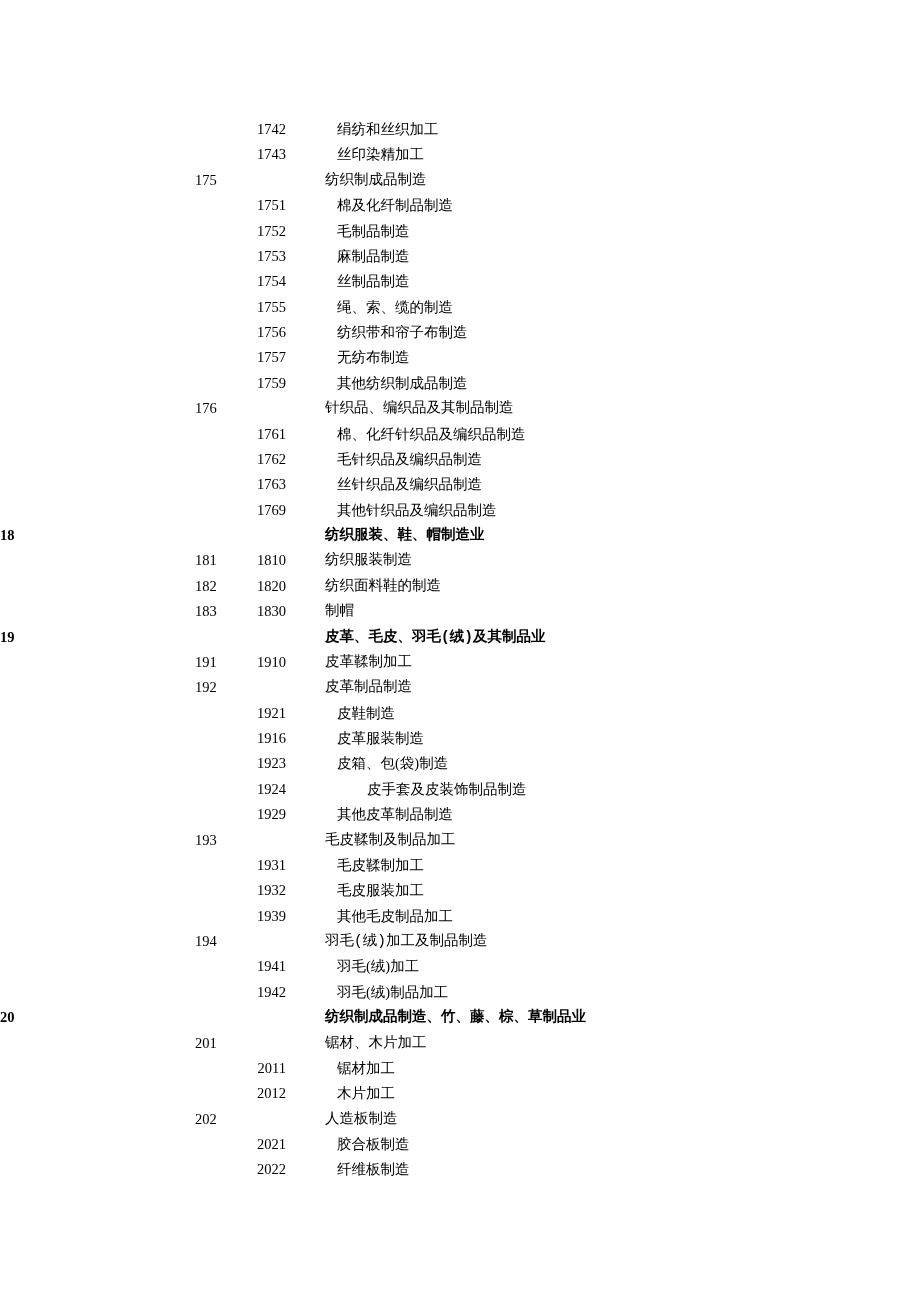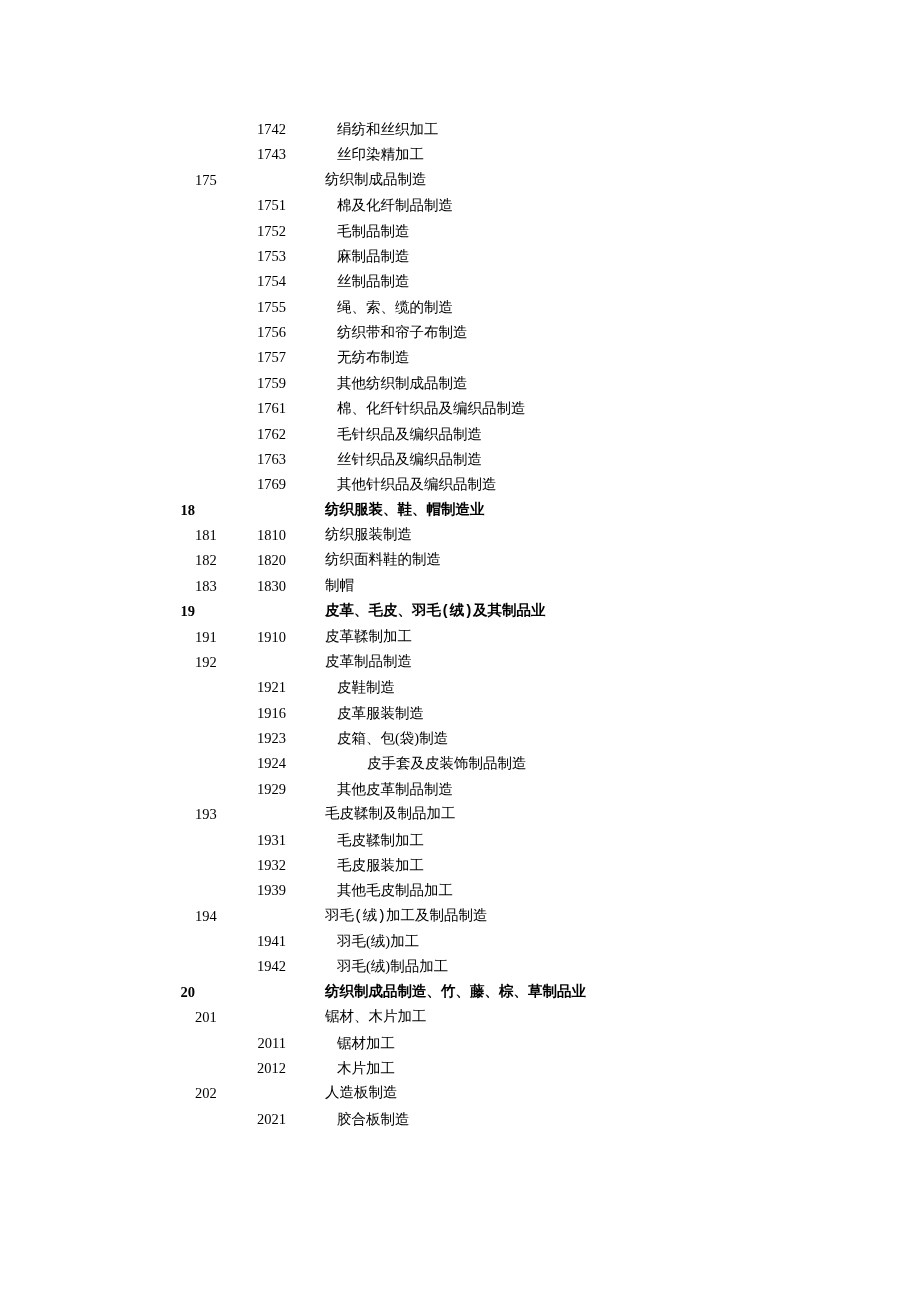--- a/index.html
+++ b/index.html
@@ -14,21 +14,21 @@
   .page {
     width: 920px;
     margin: 0 auto;
     padding: 117px 0 120px 0;
     box-sizing: border-box;
   }
   .row {
     display: flex;
     white-space: nowrap;
   }
-  .c1 { width: 195px; text-align: right; padding-left: 176px; box-sizing: border-box; }
+  .c1 { width: 195px; text-align: left; box-sizing: border-box; }
   .c2 { width: 45px; text-align: left; }
   .c3 { width: 46px; text-align: right; }
   .c4 { flex: 1; text-align: left; }
   .bold { font-weight: bold; }
   .indent0 { padding-left: 39px; font-family: Liberation Mono, monospace; }
   .indent1 { padding-left: 51px; }
   .indent2 { padding-left: 81px; }
 </style>
 </head>
 <body>
@@ -96,20 +96,26 @@
         <div class="c4 indent1">无纺布制造</div>
       </div>
       <div class="row">
         <div class="c1"></div>
         <div class="c2"></div>
         <div class="c3">1759</div>
         <div class="c4 indent1">其他纺织制成品制造</div>
       </div>
       <div class="row">
         <div class="c1"></div>
+        <div class="c2">176</div>
+        <div class="c3"></div>
+        <div class="c4 indent0">针织品、编织品及其制品制造</div>
+      </div>
+      <div class="row">
+        <div class="c1"></div>
         <div class="c2"></div>
         <div class="c3">1761</div>
         <div class="c4 indent1">棉、化纤针织品及编织品制造</div>
       </div>
       <div class="row">
         <div class="c1"></div>
         <div class="c2"></div>
         <div class="c3">1762</div>
         <div class="c4 indent1">毛针织品及编织品制造</div>
       </div>
@@ -267,15 +273,21 @@
         <div class="c1"></div>
         <div class="c2">202</div>
         <div class="c3"></div>
         <div class="c4 indent0">人造板制造</div>
       </div>
       <div class="row">
         <div class="c1"></div>
         <div class="c2"></div>
         <div class="c3">2021</div>
         <div class="c4 indent1">胶合板制造</div>
+      </div>
+      <div class="row">
+        <div class="c1"></div>
+        <div class="c2"></div>
+        <div class="c3">2022</div>
+        <div class="c4 indent1">纤维板制造</div>
       </div>
     </div>
 </div>
 
 </body></html>

